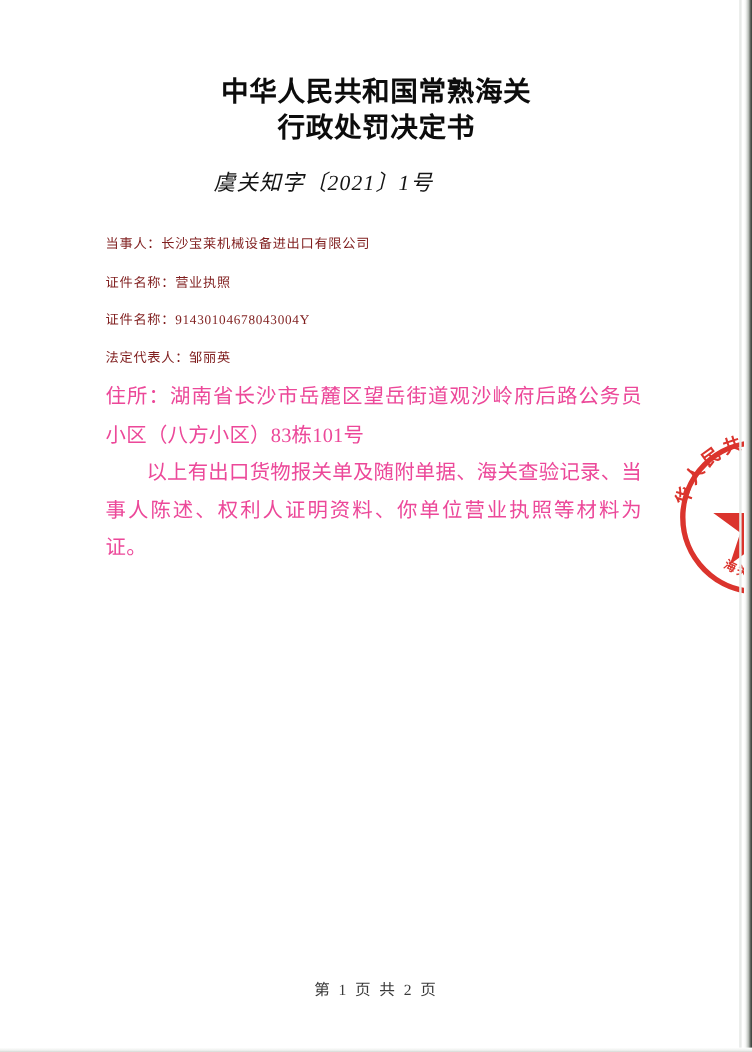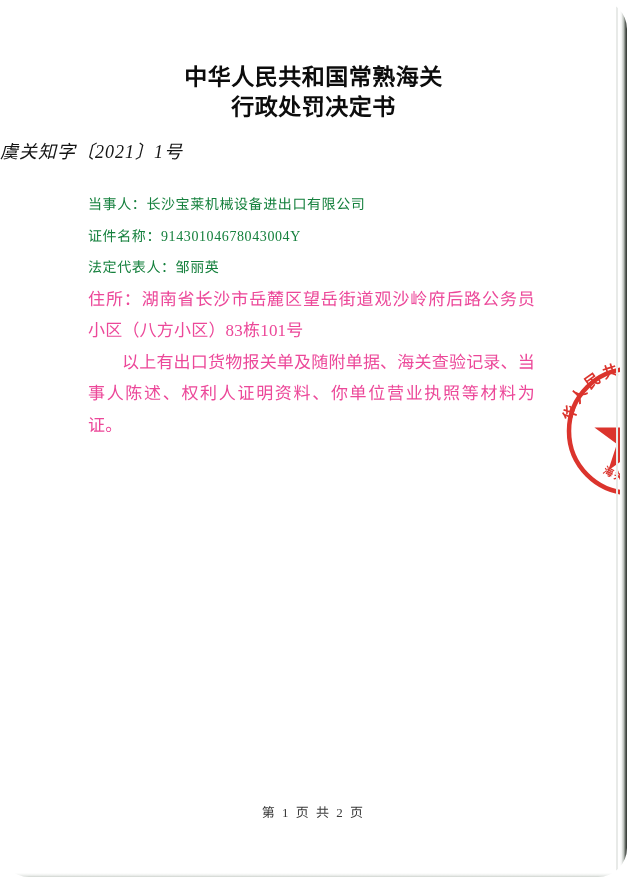--- a/index.html
+++ b/index.html
@@ -10,21 +10,20 @@
   }
 
   .page {
     position: relative;
     width: 627px;
     height: 877px;
     background: #ffffff;
     overflow: hidden;
     font-family: "Liberation Serif", "DejaVu Serif", serif;
     color: #111111;
-    border-radius: 29px;
   }
 
   
   .edge-right {
     position: absolute;
     top: 0;
     right: 0;
     width: 7px;
     height: 877px;
     background: linear-gradient(to right, #ffffff 0%, #f2f3f2 22%, #bdc2bd 52%, #5d635d 78%, #2c312c 100%);
@@ -63,44 +62,44 @@
     font-family: "DejaVu Sans", "Liberation Sans", sans-serif;
     font-weight: bold;
     font-size: 23px;
     line-height: 30px;
     letter-spacing: 0.5px;
     color: #0c0c0c;
   }
 
   
   .doc-number {
-    text-align: left;
+    text-align: center;
     padding-right: 88px;
     margin-top: 17px;
     font-size: 18px;
     line-height: 26px;
     font-style: italic;
     font-family: "Liberation Serif", "DejaVu Serif", serif;
     letter-spacing: 1px;
     color: #141414;
   }
 
   
   .body-area {
     margin-top: 24px;
     padding-left: 88px;
     padding-right: 92px;
   }
 
   .field-line {
-    font-size: 14px;
+    font-size: 11px;
     line-height: 31.5px;
     letter-spacing: 0.6px;
     white-space: nowrap;
-    color: #15803d;
+    color: #7f1d1d;
   }
 
   .para {
     font-size: 17px;
     line-height: 31.5px;
     letter-spacing: 0.2px;
     text-align: justify;
     text-justify: inter-ideograph;
     text-indent: 2em;
     color: #ec4899;
@@ -108,21 +107,21 @@
   }
 
   .para.tight {
     letter-spacing: 0.2px;
   }
 
   
   .page-footer {
     position: absolute;
     left: 0;
-    bottom: 56px;
+    bottom: 44px;
     width: 627px;
     text-align: center;
     font-size: 13px;
     letter-spacing: 2px;
     color: #3a3a3a;
   }
 
   
   .seal {
     position: absolute;
@@ -144,20 +143,21 @@
     <div class="title-block">
       <div class="doc-title-line">中华人民共和国常熟海关</div>
       <div class="doc-title-line">行政处罚决定书</div>
     </div>
 
     <div class="doc-number">虞关知字〔2021〕1号</div>
 
     <div class="body-area">
 
       <div class="field-line">当事人：长沙宝莱机械设备进出口有限公司</div>
+      <div class="field-line">证件名称：营业执照</div>
       <div class="field-line">证件名称：91430104678043004Y</div>
       <div class="field-line">法定代表人：邹丽英</div>
       <div class="para tight" style="text-indent:0">住所：湖南省长沙市岳麓区望岳街道观沙岭府后路公务员小区（八方小区）83栋101号</div>
 
       <p class="para">以上有出口货物报关单及随附单据、海关查验记录、当事人陈述、权利人证明资料、你单位营业执照等材料为证。</p>
 
     </div>
 
     <div class="page-footer">第 1 页 共 2 页</div>
 

